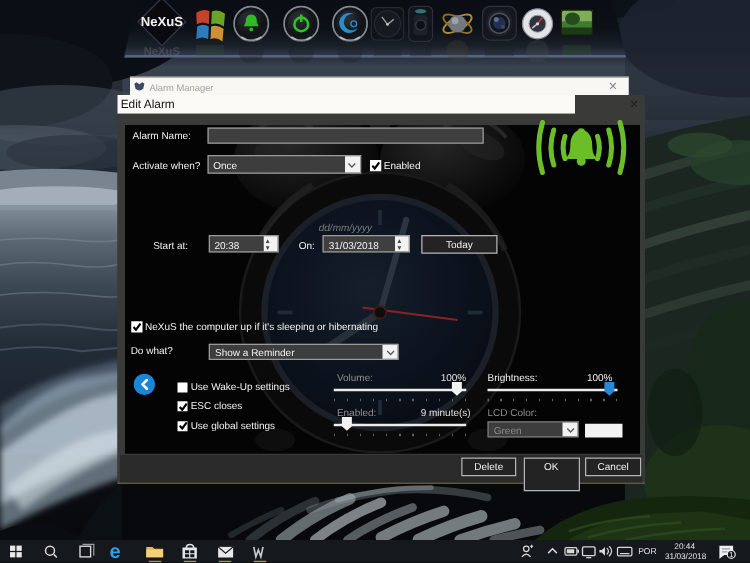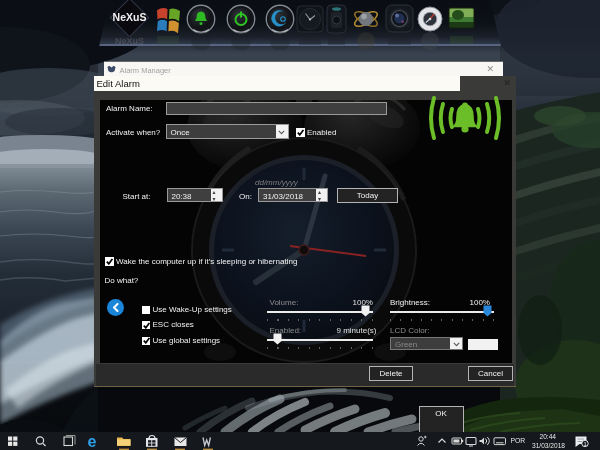--- a/index.html
+++ b/index.html
@@ -365,23 +365,31 @@
       <div class="abs" style="left:2px;bottom:-1px;font-size:6px;">▾</div>
     </div>
   </div>
   <div class="btn" style="left:243.5px;top:112.5px;width:61px;height:15px;line-height:14px;">Today</div>
 
   <div class="cb" style="left:11px;top:181px;">
       <svg style="display:block;margin:1px auto 0;" width="7" height="7" viewBox="0 0 7 7">
         <path d="M0.8 3.6 L2.8 5.8 L6.4 0.9" fill="none" stroke="#000" stroke-width="1.7"></path>
       </svg>
     </div>
-  <div class="lbl" style="left:22.5px;top:181px;">Wake the computer up if it's sleeping or hibernating</div>
+  <div class="lbl" style="left:22.5px;top:181px;">NeXuS the computer up if it's sleeping or hibernating</div>
 
   <div class="lbl" style="left:11px;top:200.5px;">Do what?</div>
+  <div class="inp" style="left:73.5px;top:199px;width:152px;height:13px;background:#3d3d3d;">
+    <div class="ddtxt" style="top:2px;">Show a Reminder</div>
+    <div class="ddbtn">
+        <svg style="display:block;margin:4px auto 0;" width="7" height="5" viewBox="0 0 7 5">
+          <path d="M0.8 0.8 L3.5 3.6 L6.2 0.8" fill="none" stroke="#5a5a5a" stroke-width="1.1"></path>
+        </svg>
+      </div>
+  </div>
 
   <div class="abs" style="left:13.5px;top:223px;width:17px;height:17px;border-radius:50%;background:#1b86d8;">
     <svg class="abs" style="left:4.5px;top:4px;" width="7" height="9" viewBox="0 0 7 9">
         <path d="M5.5 1 L2 4.5 L5.5 8" fill="none" stroke="#fff" stroke-width="2" stroke-linecap="round" stroke-linejoin="round"></path>
       </svg>
   </div>
 
   <div class="cb" style="left:48.5px;top:230px;width:8px;height:8px;"></div>
   <div class="lbl" style="left:59px;top:229px;">Use Wake-Up settings</div>
   <div class="cb" style="left:48.5px;top:245.5px;width:8px;height:8px;">
@@ -423,21 +431,21 @@
     <div class="ddtxt" style="top:2px;color:#8a8a8a;">Green</div>
     <div class="ddbtn">
         <svg style="display:block;margin:4px auto 0;" width="7" height="5" viewBox="0 0 7 5">
           <path d="M0.8 0.8 L3.5 3.6 L6.2 0.8" fill="none" stroke="#5a5a5a" stroke-width="1.1"></path>
         </svg>
       </div>
   </div>
   <div class="abs" style="left:374.5px;top:263.5px;width:30px;height:10.5px;background:#f2f2f2;"></div>
 
   <div class="btn" style="left:275.5px;top:290.5px;width:44px;height:15px;line-height:14px;">Delete</div>
-  <div class="btn" style="left:325px;top:290.5px;width:45px;height:27px;line-height:14px;margin-top:40px;">OK</div>
+  <div class="btn" style="left:325px;top:290.5px;width:45px;height:27px;line-height:14px;">OK</div>
   <div class="btn" style="left:374.5px;top:290.5px;width:45px;height:15px;line-height:14px;">Cancel</div>
 </div>
 
 <div id="taskbar" class="abs" style="left:0;top:432px;width:600px;height:18px;background:#15181c;">
 <svg width="600" height="18" viewBox="0 0 600 18">
 
   <g fill="#e8e8e8">
     <rect x="8" y="4.5" width="4.2" height="4.2"></rect>
         <rect x="13.2" y="4.5" width="4.2" height="4.2"></rect>
     <rect x="8" y="9.7" width="4.2" height="4.2"></rect>

